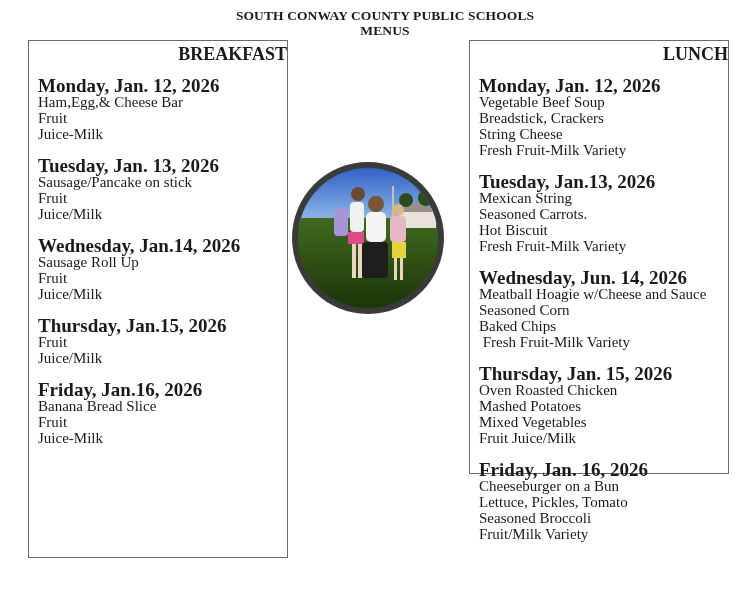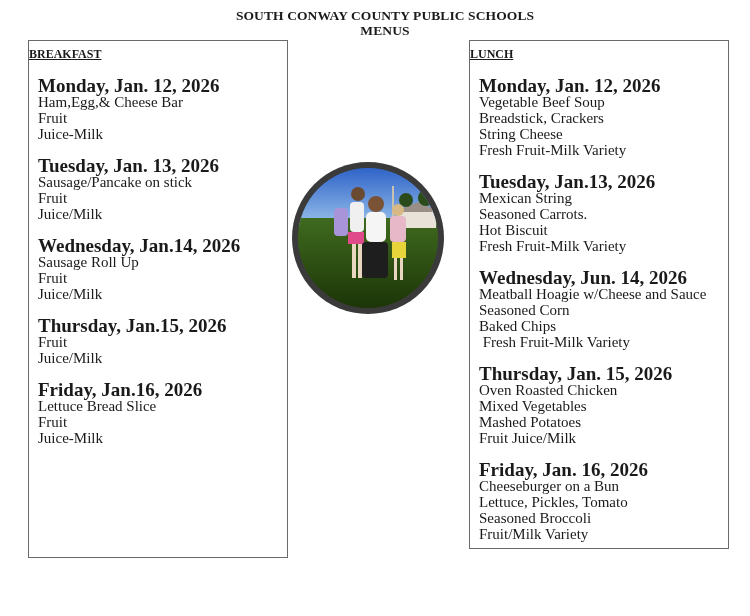--- a/index.html
+++ b/index.html
@@ -4,22 +4,22 @@
 <style>
   html, body { margin:0; padding:0; background:#ffffff; }
   body { width:750px; height:616px; position:relative; overflow:hidden;
          font-family:"Liberation Serif", "DejaVu Serif", serif; color:#1a1a1a; }
   .title { position:absolute; left:0; width:770px; text-align:center; font-weight:bold;
            font-size:13.5px; line-height:15px; letter-spacing:0.1px; }
   .title1 { top:8px; }
   .title2 { top:23px; }
   .box { position:absolute; border:1.5px solid #6a6a6a; background:#fff; box-sizing:border-box; }
   .box-breakfast { left:28px; top:40px; width:260px; height:518px; }
-  .box-lunch { left:469px; top:40px; width:260px; height:509px; }
-  .box-header { text-align:left; font-weight:bold; font-size:12px; margin-top:5px; line-height:16px;text-decoration:underline; }
+  .box-lunch { left:469px; top:40px; width:260px; height:434px; }
+  .box-header { text-align:right; font-weight:bold; font-size:18px; margin-top:5px; line-height:16px; }
   .day { margin-left:9px; margin-top:16px; }
   .day:first-of-type { margin-top:16px; }
   .day-title { font-weight:bold; font-size:19px; line-height:16px; }
   .item { font-size:15px; line-height:16px; white-space:pre; }
   .photo { position:absolute; left:292px; top:162px; width:152px; height:152px; border-radius:50%;
            background:#3a3a3a; box-sizing:border-box; overflow:hidden; }
   .photo-inner { position:absolute; left:6px; top:6px; width:140px; height:140px; border-radius:50%; overflow:hidden; }
   .photo svg { display:block; }
 </style>
 </head>
@@ -49,21 +49,21 @@
     <div class="item">Fruit</div>
     <div class="item">Juice/Milk</div>
   </div>
   <div class="day">
     <div class="day-title">Thursday, Jan.15, 2026</div>
     <div class="item">Fruit</div>
     <div class="item">Juice/Milk</div>
   </div>
   <div class="day">
     <div class="day-title">Friday, Jan.16, 2026</div>
-    <div class="item">Lettuce Bread Slice</div>
+    <div class="item">Banana Bread Slice</div>
     <div class="item">Fruit</div>
     <div class="item">Juice-Milk</div>
   </div>
 </div>
 
 <div class="photo">
   <div class="photo-inner">
     <svg width="140" height="140" viewBox="0 0 140 140">
       <defs>
         <linearGradient id="sky" x1="0" y1="0" x2="0" y2="1">
@@ -126,22 +126,22 @@
   <div class="day">
     <div class="day-title">Wednesday, Jun. 14, 2026</div>
     <div class="item">Meatball Hoagie w/Cheese and Sauce</div>
     <div class="item">Seasoned Corn</div>
     <div class="item">Baked Chips</div>
     <div class="item"> Fresh Fruit-Milk Variety</div>
   </div>
   <div class="day">
     <div class="day-title">Thursday, Jan. 15, 2026</div>
     <div class="item">Oven Roasted Chicken</div>
+    <div class="item">Mashed Potatoes</div>
     <div class="item">Mixed Vegetables</div>
-    <div class="item">Mashed Potatoes</div>
     <div class="item">Fruit Juice/Milk</div>
   </div>
   <div class="day">
     <div class="day-title">Friday, Jan. 16, 2026</div>
     <div class="item">Cheeseburger on a Bun</div>
     <div class="item">Lettuce, Pickles, Tomato</div>
     <div class="item">Seasoned Broccoli</div>
     <div class="item">Fruit/Milk Variety</div>
   </div>
 </div>

